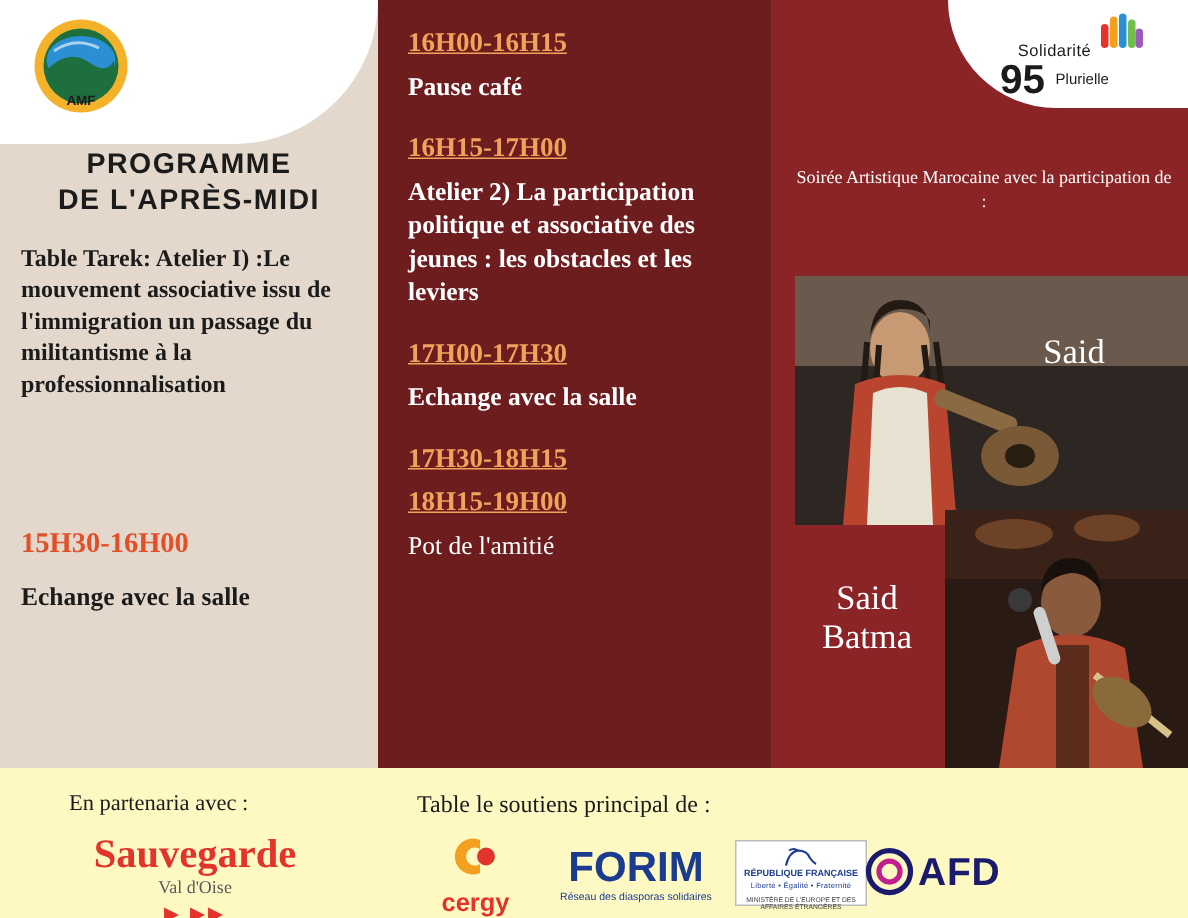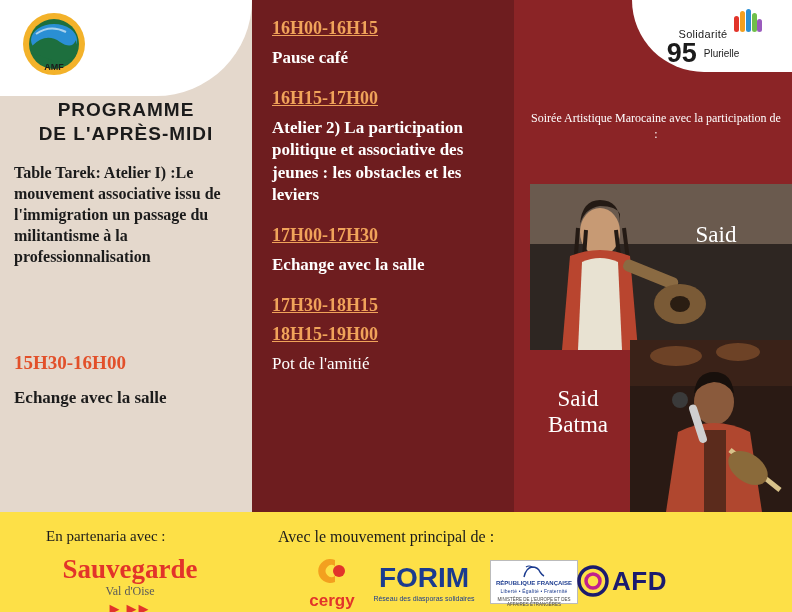--- a/index.html
+++ b/index.html
@@ -217,21 +217,21 @@
     font-size: 23px;
     line-height: 1.15;
     z-index: 5;
   }
 
   
   .footer {
     position: absolute;
     left: 0; top: 512px;
     width: 792px; height: 100px;
-    background: #fde047;
+    background: #fef9c3;
   }
   .foot-label {
     position: absolute;
     font-family: "Liberation Serif", serif;
     font-size: 15px;
     color: #1b1b1b;
   }
   .foot-label-1 { left: 46px; top: 16px; }
   .foot-label-2 { left: 278px; top: 16px; font-size: 16px; }
 
@@ -256,21 +256,21 @@
   }
   .sauvegarde-tri {
     margin-top: 2px;
     color: #e2342a;
     font-size: 13px;
     letter-spacing: 2px;
   }
 
   .cergy {
     position: absolute;
-    left: 297px; top: 44px;
+    left: 282px; top: 44px;
     width: 70px;
     text-align: center;
   }
   .cergy-name {
     font-family: "Liberation Sans", sans-serif;
     font-size: 17px;
     font-weight: bold;
     color: #e2342a;
     margin-top: 1px;
   }
@@ -451,21 +451,21 @@
     </svg>
   </div>
   <div class="name-tarek">
     <div>Said</div>
     <div>Batma</div>
   </div>
 
   <div class="footer">
 
     <div class="foot-label foot-label-1">En partenaria avec :</div>
-    <div class="foot-label foot-label-2">Avec le mouvement principal  de :</div>
+    <div class="foot-label foot-label-2">Table le soutiens principal  de :</div>
 
     <div class="sauvegarde">
       <div class="sauvegarde-name">Sauvegarde</div>
       <div class="sauvegarde-sub">Val d'Oise</div>
       <div class="sauvegarde-tri">▶ ▶▶</div>
     </div>
 
     <div class="cergy">
       <svg width="34" height="30" viewBox="0 0 34 30">
         <path d="M20 4 A12 12 0 1 0 20 26 L20 20 A6 6 0 1 1 20 10 Z" fill="#f3a01f"></path>

